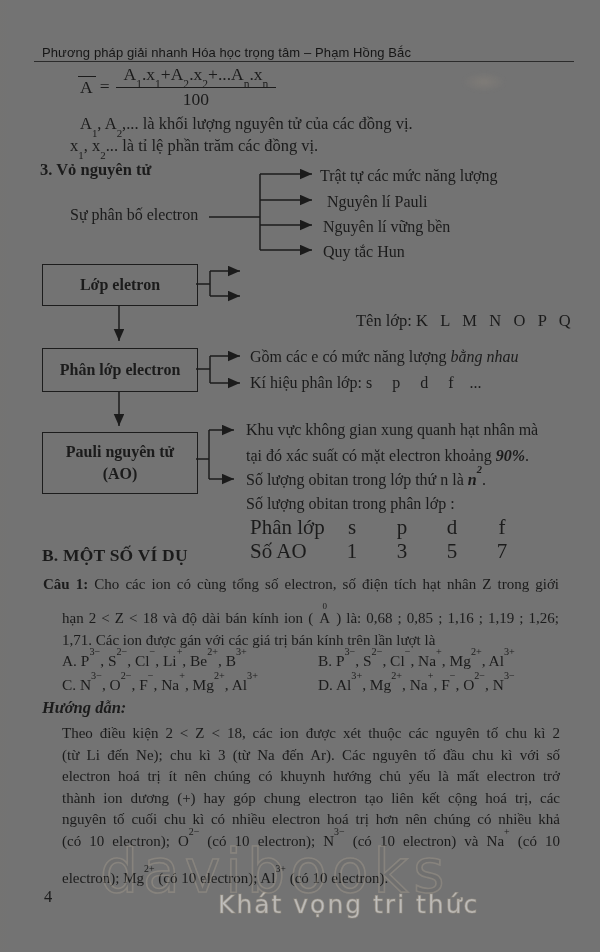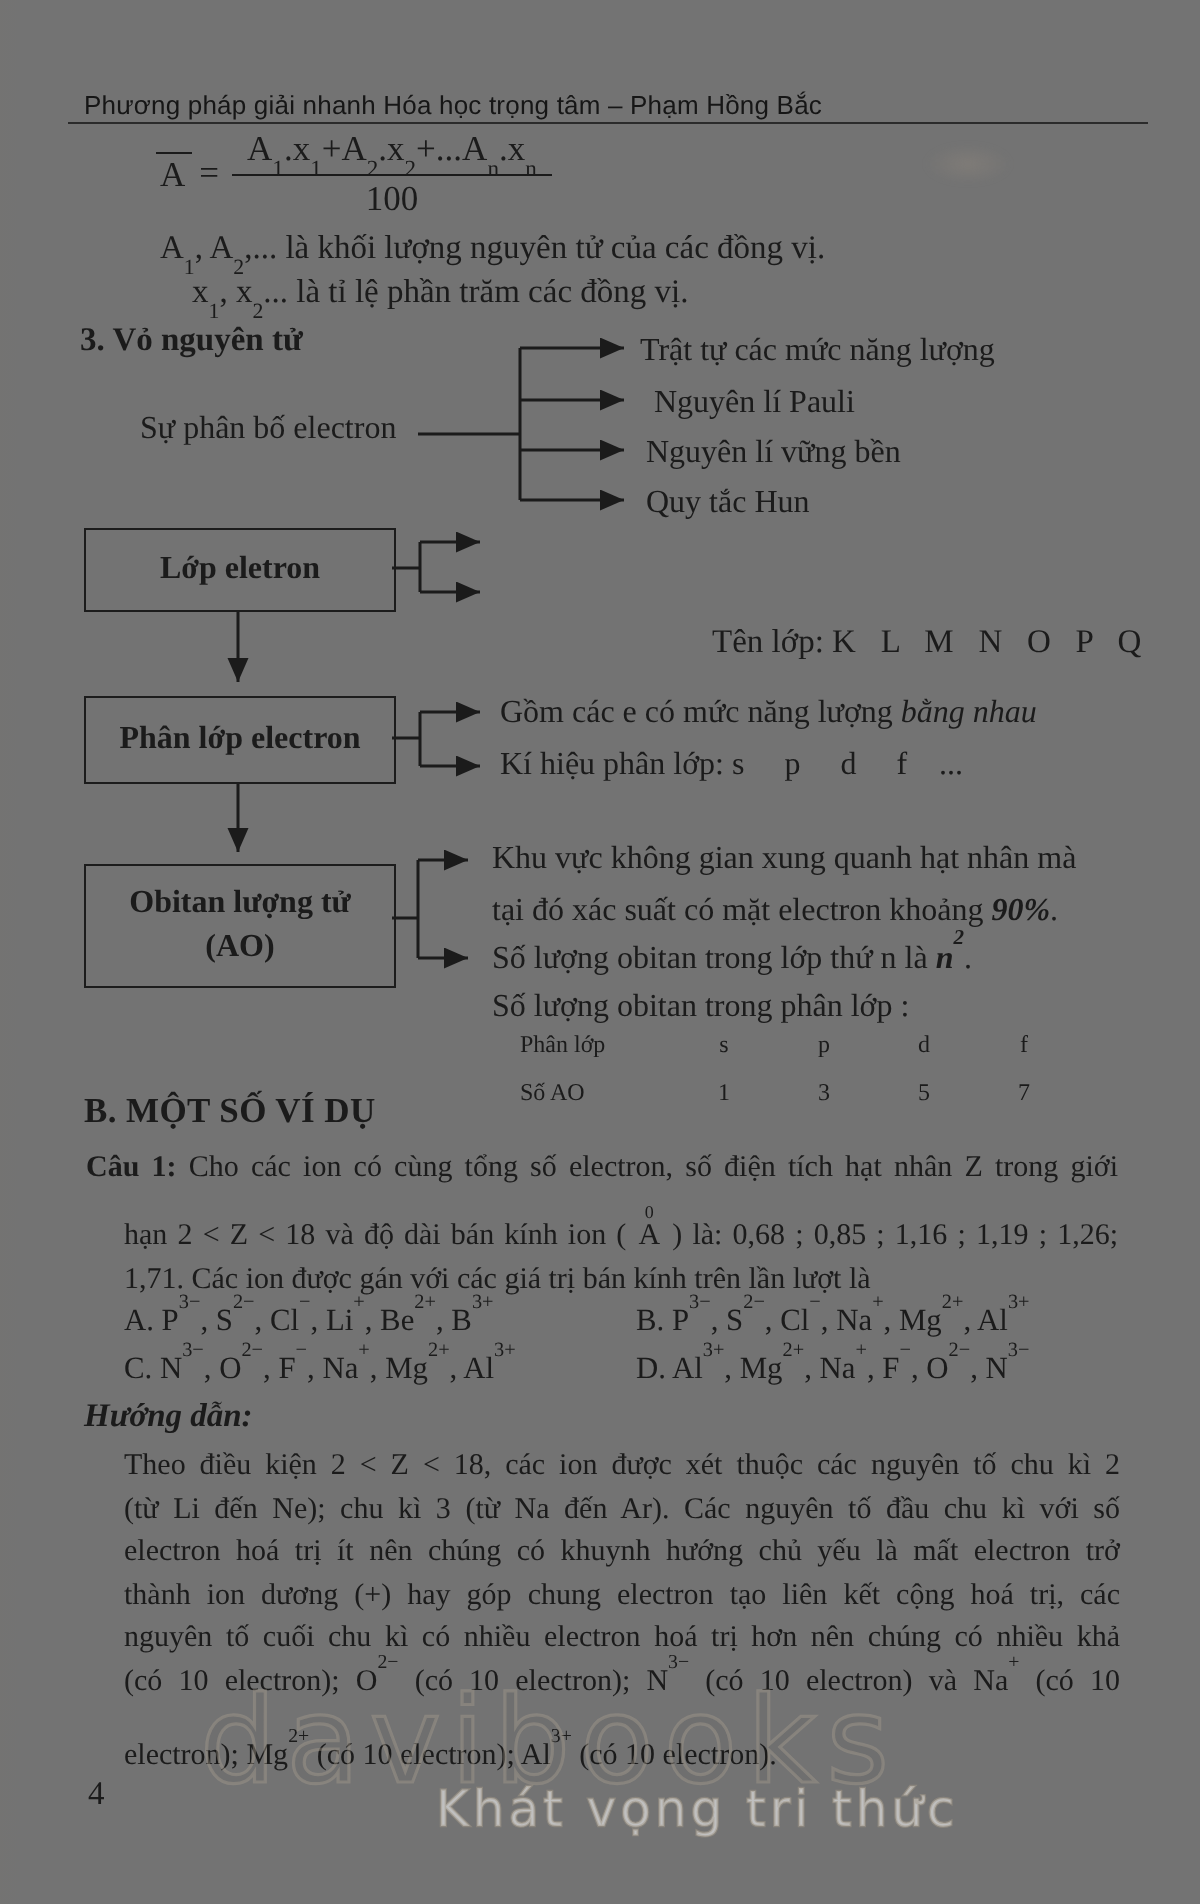--- a/index.html
+++ b/index.html
@@ -29,21 +29,21 @@
   .formula{position:absolute;left:78px;top:64px;display:flex;align-items:center;
     font-size:17.5px;}
   .obar{display:inline-block;border-top:1.6px solid #1b1b1b;padding:0 3px 0 2px;line-height:1.15;}
   .feq{margin:0 6px 0 4px;}
   .frac{display:inline-flex;flex-direction:column;align-items:center;}
   .fnum{padding:0 8px 2px;border-bottom:1.6px solid #1b1b1b;line-height:1.2;}
   .fden{padding-top:2px;line-height:1.1;}
   .dbox{position:absolute;border:1.7px solid #1c1c1c;display:flex;flex-direction:column;
     align-items:center;justify-content:center;font-weight:bold;font-size:16px;
     background:transparent;text-align:center;line-height:1.35;}
-  .trow{position:absolute;left:260px;width:300px;height:20px;font-size:12px;}
+  .trow{position:absolute;left:250px;width:300px;height:20px;font-size:21px;}
   .trow .tlabel{position:absolute;left:0;}
   .trow .tc{position:absolute;width:28px;text-align:center;}
   .tc.c0{left:88px}.tc.c1{left:138px}.tc.c2{left:188px}.tc.c3{left:238px}
   .jline{position:absolute;font-size:15px;white-space:normal;line-height:1.3;
     text-align:justify;text-align-last:justify;-moz-text-align-last:justify;}
   .opt{position:absolute;font-size:15.4px;white-space:nowrap;}
   .guide{position:absolute;left:62px;top:723px;width:498px;font-size:15px;line-height:21.6px;}
   .guide .pline{text-align:justify;text-align-last:justify;-moz-text-align-last:justify;}
   .guide .pline:last-child{text-align-last:left;margin-top:15px;}
   .ang{display:inline-block;position:relative;padding:0 1px;}
@@ -104,21 +104,21 @@
 
   <div class="formula">
     <span class="obar">A</span>
     <span class="feq">=</span>
     <span class="frac">
       <span class="fnum">A<sub>1</sub>.x<sub>1</sub>+A<sub>2</sub>.x<sub>2</sub>+...A<sub>n</sub>.x<sub>n</sub></span>
       <span class="fden">100</span>
     </span>
   </div>
   <div class="t md" style="left:80px;top:114px">A<sub>1</sub>, A<sub>2</sub>,... là khối lượng nguyên tử của các đồng vị.</div>
-  <div class="t md" style="left:96px;top:136px">x<sub>1</sub>, x<sub>2</sub>... là tỉ lệ phần trăm các đồng vị.</div>
+  <div class="t md" style="left:70px;top:136px">x<sub>1</sub>, x<sub>2</sub>... là tỉ lệ phần trăm các đồng vị.</div>
 
   <div class="t sec-title" style="left:40px;top:160px">3. Vỏ nguyên tử</div>
 
   <div class="t" style="left:70px;top:205px">Sự phân bố electron</div>
   <div class="t" style="left:320px;top:166px">Trật tự các mức năng lượng</div>
   <div class="t" style="left:327px;top:192px">Nguyên lí Pauli</div>
   <div class="t" style="left:323px;top:217px">Nguyên lí vững bền</div>
   <div class="t" style="left:323px;top:242px">Quy tắc Hun</div>
 
   <div class="dbox" style="left:42px;top:264px;width:154px;height:40px">
@@ -126,21 +126,21 @@
   </div>
   <div class="t md pre" style="left:356px;top:311px">Tên lớp: K   L   M   N   O   P   Q</div>
 
   <div class="dbox" style="left:42px;top:348px;width:154px;height:42px">
     <span>Phân lớp electron</span>
   </div>
   <div class="t" style="left:250px;top:347px">Gồm các e có mức năng lượng <i>bằng nhau</i></div>
   <div class="t pre" style="left:250px;top:373px">Kí hiệu phân lớp: s     p     d     f    ...</div>
 
   <div class="dbox" style="left:42px;top:432px;width:154px;height:60px">
-    <span>Obitan lượng tử</span>
+    <span>Pauli nguyên tử</span>
     <span>(AO)</span>
   </div>
   <div class="t" style="left:246px;top:420px">Khu vực không gian xung quanh hạt nhân mà</div>
   <div class="t" style="left:246px;top:446px">tại đó xác suất có mặt electron khoảng <b><i>90%</i></b>.</div>
   <div class="t" style="left:246px;top:470px">Số lượng obitan trong lớp thứ n là <b><i>n<sup>2</sup></i></b>.</div>
   <div class="t" style="left:246px;top:494px">Số lượng obitan trong phân lớp :</div>
 
   <div class="trow" style="top:515px">
     <span class="tlabel">Phân lớp</span>
     <span class="tc c0">s</span>

